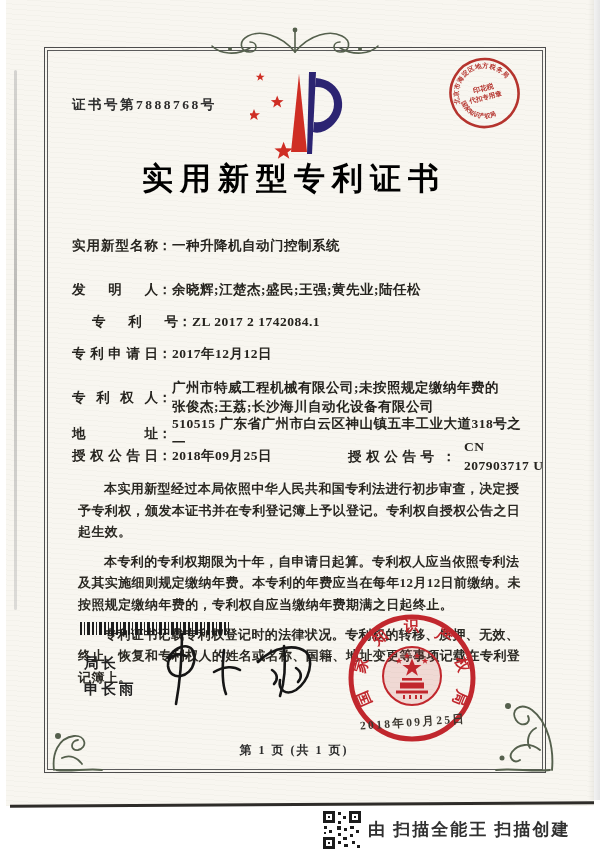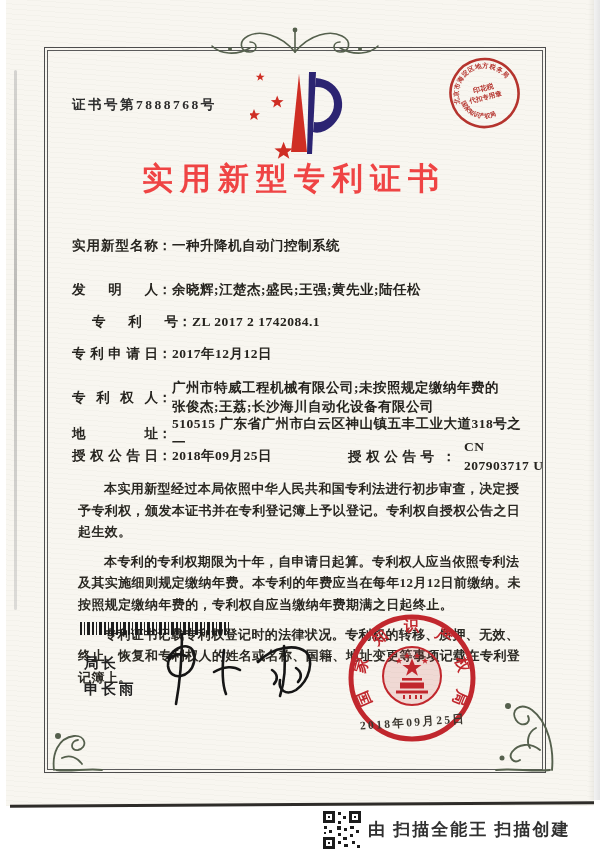--- a/index.html
+++ b/index.html
@@ -13,21 +13,21 @@
   .scan-streak{position:absolute;left:14px;top:70px;width:3px;height:540px;
                background:linear-gradient(#aaa,#777 40%,#bbb);opacity:.45;border-radius:2px;}
   .right-shade{position:absolute;right:0;top:0;width:12px;height:800px;
                background:linear-gradient(90deg,rgba(0,0,0,0) ,rgba(0,0,0,0.10));}
   .frame{position:absolute;left:44px;top:47px;width:500px;height:724px;border:1px solid #4d4d4d;}
   .frame::before{content:"";position:absolute;inset:2px;border:1px solid #5a5a5a;}
   .ornament{position:absolute;color:#55604d;}
   .cert-no{position:absolute;left:72px;top:96px;font-size:13.5px;font-weight:700;color:#2c2c2c;
            letter-spacing:2.5px;}
   .title{position:absolute;left:44px;top:158px;width:500px;text-align:center;font-size:31px;
-         font-weight:700;color:#ef4444;letter-spacing:7px;}
+         font-weight:700;color:#000000;letter-spacing:7px;}
   .frow{position:absolute;left:72px;display:flex;align-items:center;color:#26241f;
         font-size:13.5px;font-weight:700;line-height:19px;}
   .flabel{display:inline-block;width:86px;text-align:justify;text-align-last:justify;white-space:pre-line;}
   .fcolon{display:inline-block;width:14px;}
   .fvalue{flex:1;letter-spacing:0.5px;}
   .fvalue div{margin:0;}
   .paras{position:absolute;left:70px;top:470px;width:468px;color:#2a2822;
          font-size:13px;font-weight:600;line-height:21.6px;letter-spacing:0.4px;}
   .paras p{margin:8px;text-indent:2em;}
   .barcode{position:absolute;left:80px;top:622px;width:150px;height:13px;
@@ -211,20 +211,21 @@
       <rect x="-12" y="6.5" width="24" height="6"></rect>
       <rect x="-16" y="14.5" width="32" height="3"></rect>
       <rect x="-9" y="19" width="2" height="4"></rect>
         <rect x="-3" y="19" width="2" height="4"></rect>
       <rect x="3" y="19" width="2" height="4"></rect>
         <rect x="8" y="19" width="2" height="4"></rect>
     </g>
     <text x="66" y="114" text-anchor="middle" font-size="11.5" font-weight="700" fill="#3a362e" textLength="104" lengthAdjust="spacing" transform="rotate(-4 66 112)">2018年09月25日</text>
   </svg>
 
+  <div class="footer-page">第 1 页 (共 1 页)</div>
 
   <div class="paper-edge"></div>
   <div class="right-shade"></div>
 
   <svg class="qr" width="40" height="40" viewBox="0 0 40 40">
     <rect width="40" height="40" fill="#ffffff"></rect>
     <g fill="#1c1c1c">
       <rect x="1" y="1" width="12" height="12"></rect>
         <rect x="27" y="1" width="12" height="12"></rect>
       <rect x="1" y="27" width="12" height="12"></rect>

